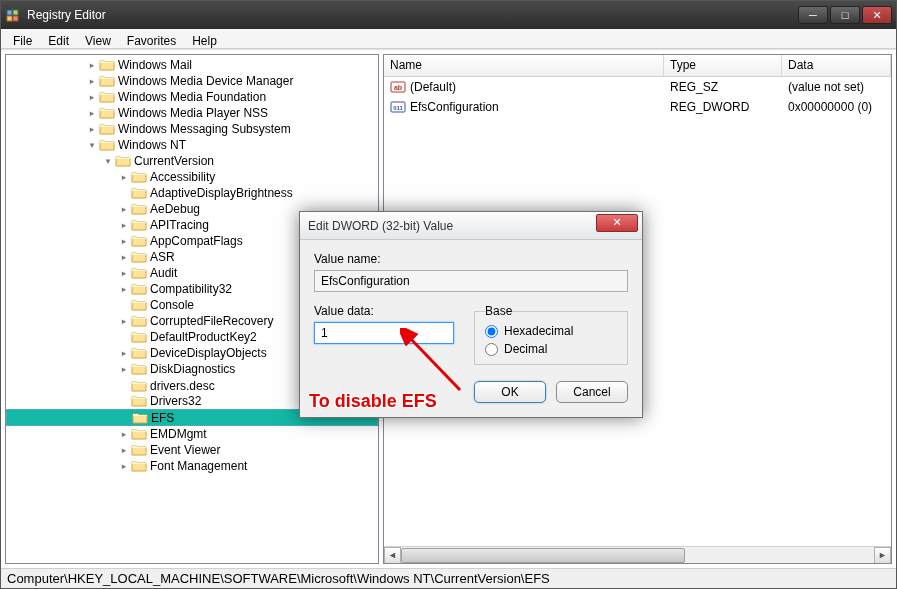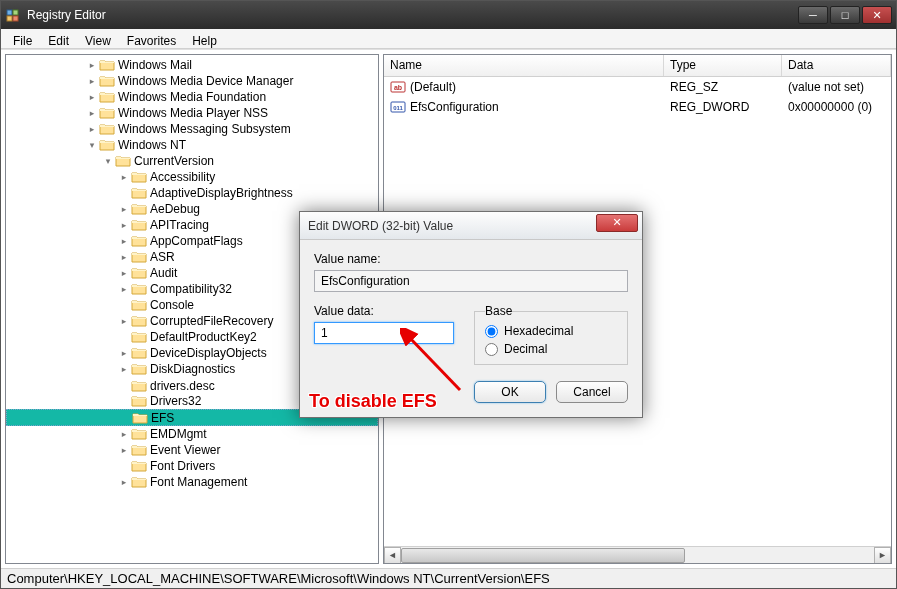--- a/index.html
+++ b/index.html
@@ -338,30 +338,20 @@
         </div>
         <div class="node" style="padding-left: 112px;">
           <span class="exp ">▸</span>
           <span class="folder">
             <svg width="16" height="14">
               <path d="M1 3 L6 3 L7 4 L15 4 L15 12 L1 12 Z" fill="#ffe29a" stroke="#d4a83a"></path>
               <path d="M1 3 L6 3 L7 4 L15 4 L15 5 L1 5 Z" fill="#fff3c8"></path>
             </svg>
           </span>
           <span>Event Viewer</span>
-        </div>
-        <div class="node" style="padding-left: 112px;">
-          <span class="exp blank"></span>
-          <span class="folder">
-            <svg width="16" height="14">
-              <path d="M1 3 L6 3 L7 4 L15 4 L15 12 L1 12 Z" fill="#ffe29a" stroke="#d4a83a"></path>
-              <path d="M1 3 L6 3 L7 4 L15 4 L15 5 L1 5 Z" fill="#fff3c8"></path>
-            </svg>
-          </span>
-          <span>Font Drivers</span>
         </div>
         <div class="node" style="padding-left: 112px;">
           <span class="exp ">▸</span>
           <span class="folder">
             <svg width="16" height="14">
               <path d="M1 3 L6 3 L7 4 L15 4 L15 12 L1 12 Z" fill="#ffe29a" stroke="#d4a83a"></path>
               <path d="M1 3 L6 3 L7 4 L15 4 L15 5 L1 5 Z" fill="#fff3c8"></path>
             </svg>
           </span>
           <span>Font Management</span>

